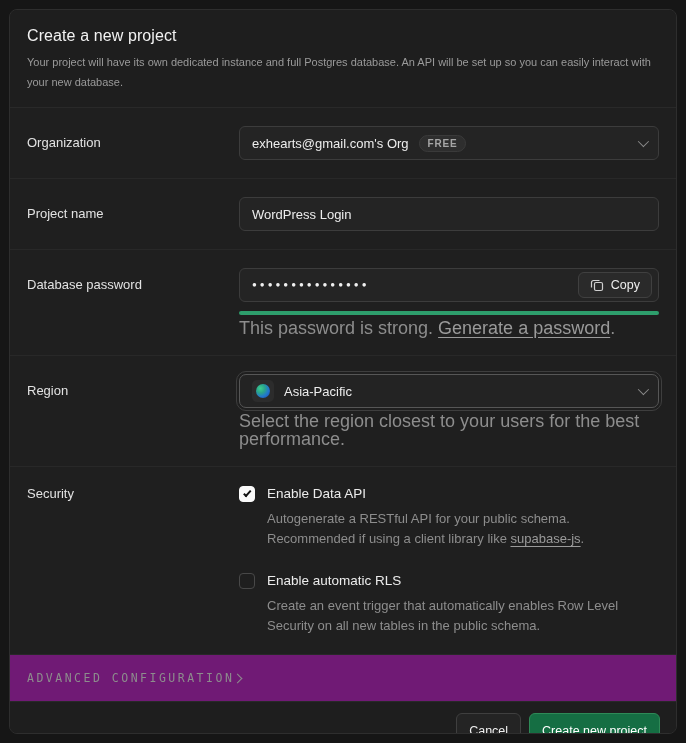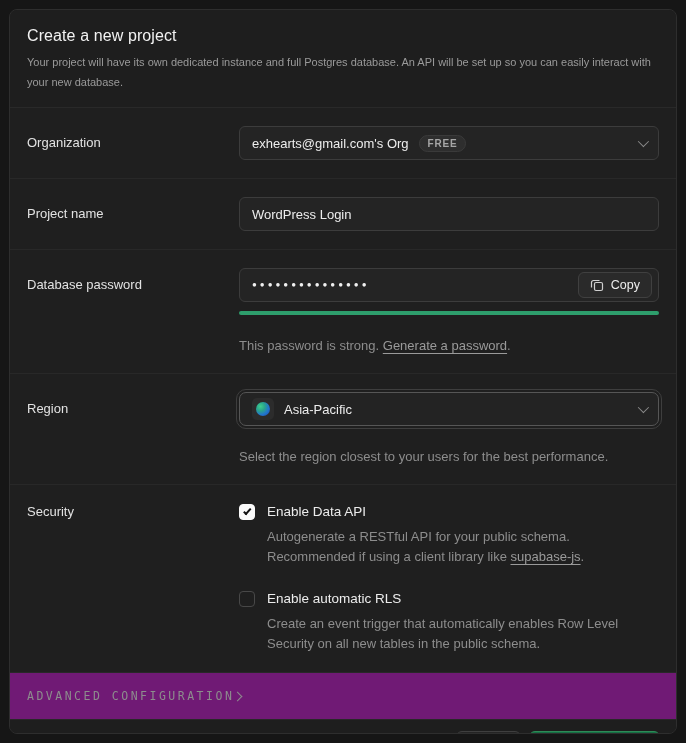--- a/index.html
+++ b/index.html
@@ -69,21 +69,21 @@
     border-radius:6px;
     color:#ededed; font-size:12.5px;
     cursor:pointer;
   }
   .copy-btn svg { display:block; }
   .strength-bar {
     margin-top:9px; height:4px; width:100%;
     border-radius:4px;
     background:var(--strength,#2e9e6c);
   }
-  .hint { margin-top:22px; font-size:13px; color:#8d8d8d; line-height:18px; }
+  .hint { margin-top:4px; font-size:18px; color:#8d8d8d; line-height:18px; }
   .hint a, .inline-link { color:#9a9a9a; text-decoration:underline; text-underline-offset:3px; cursor:pointer; }
 
   
   .region-field {
     border:1px solid #565656;
     outline:1px solid #3e3e3e;
     outline-offset:2px;
     border-radius:7px;
     background:#232323;
   }

